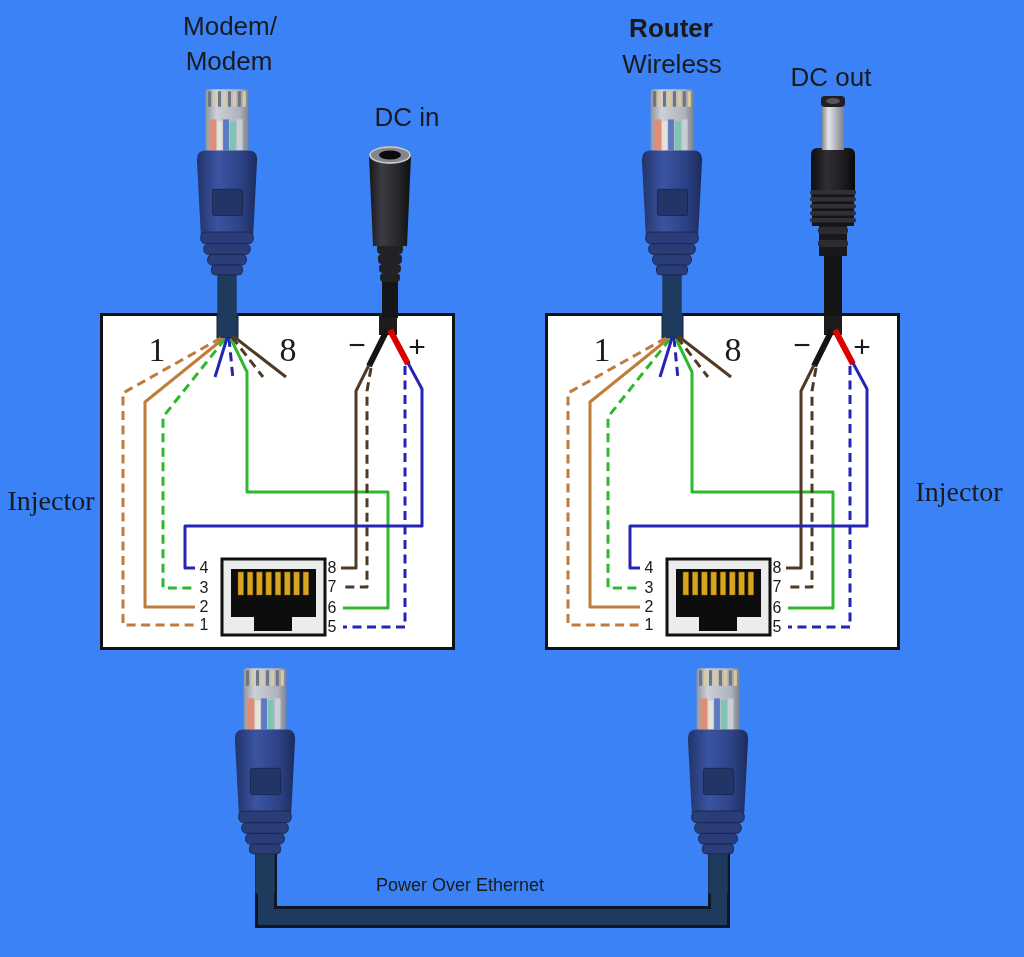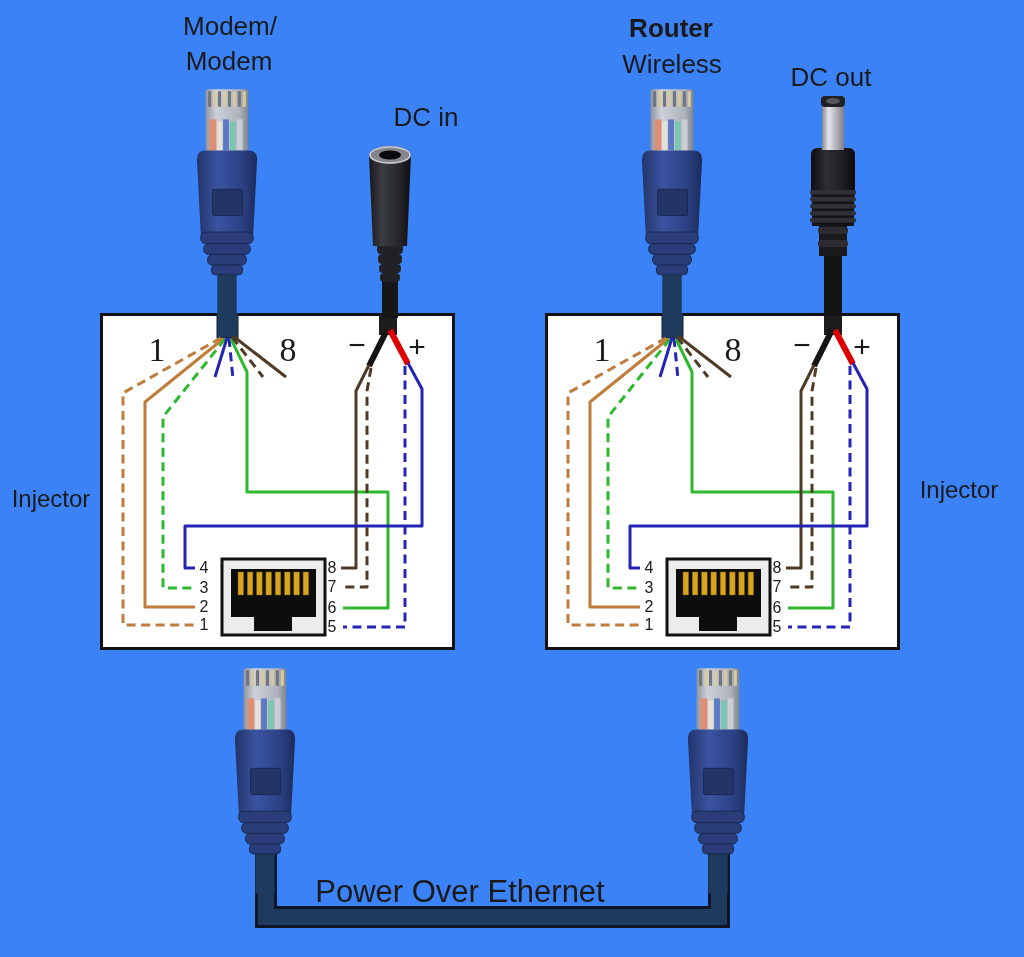--- a/index.html
+++ b/index.html
@@ -4,38 +4,38 @@
 <style>
   html,body{margin:0;padding:0;background:#ffffff;}
   .stage{
     position:relative;width:1024px;height:957px;background:#3b82f6;
     font-family:"Liberation Sans",sans-serif;color:#1a1a1a;overflow:hidden;
   }
   .lbl{
     position:absolute;transform:translateX(-50%);
     font-size:26px;line-height:1;white-space:nowrap;color:#1a1a1a;
   }
-  .lbl.side{font-size:24px;}
-  .lbl.poe{font-size:31px;}
+  .lbl.side{font-size:28px;font-family:Liberation Serif, serif;}
+  .lbl.poe{font-size:18px;}
   .wirebox{
     position:absolute;width:355px;height:337px;border:3px solid #111;
     background:#fff;box-sizing:border-box;z-index:1;
   }
   .wirebox svg{position:absolute;left:-3px;top:-3px;}
   .conn{position:absolute;z-index:3;}
   .ucable{position:absolute;z-index:2;}
 </style>
 </head>
 <body>
 
 <div class="stage">
 
   <div class="lbl" style="left:230px;top:13px;">Modem/</div>
   <div class="lbl" style="left:229px;top:48px;">Modem</div>
-  <div class="lbl" style="left:426px;top:104px;">DC in</div>
+  <div class="lbl" style="left:407px;top:104px;">DC in</div>
   <div class="lbl" style="left:671px;top:15px;font-weight:bold;">Router</div>
   <div class="lbl" style="left:672px;top:43px;margin-top:8px;">Wireless</div>
   <div class="lbl" style="left:831px;top:64px;text-align:right;">DC out</div>
 
   <div class="lbl side" style="left:51px;top:487px;">Injector</div>
   <div class="lbl side" style="left:959px;top:478px;">Injector</div>
 
   <div class="lbl poe" style="left:460px;top:876px;">Power Over Ethernet</div>
 
   <div class="wirebox" style="left:100px;top:313px;">

